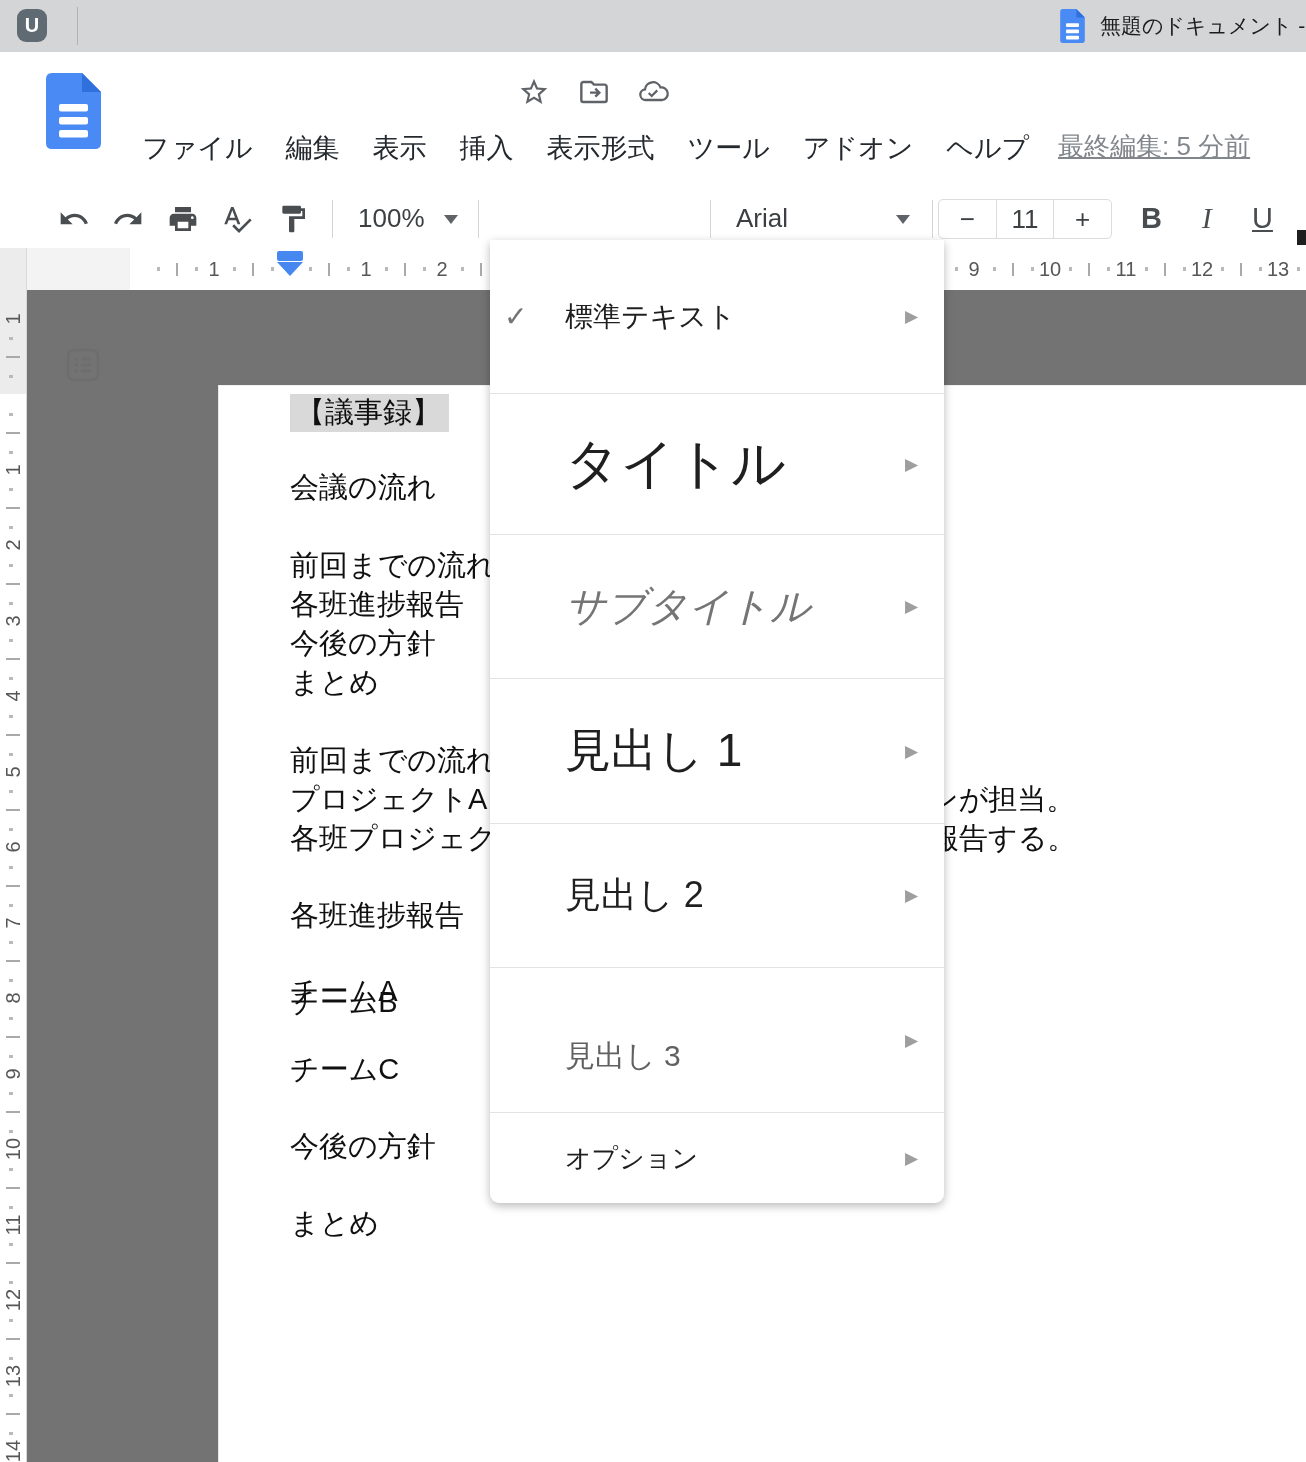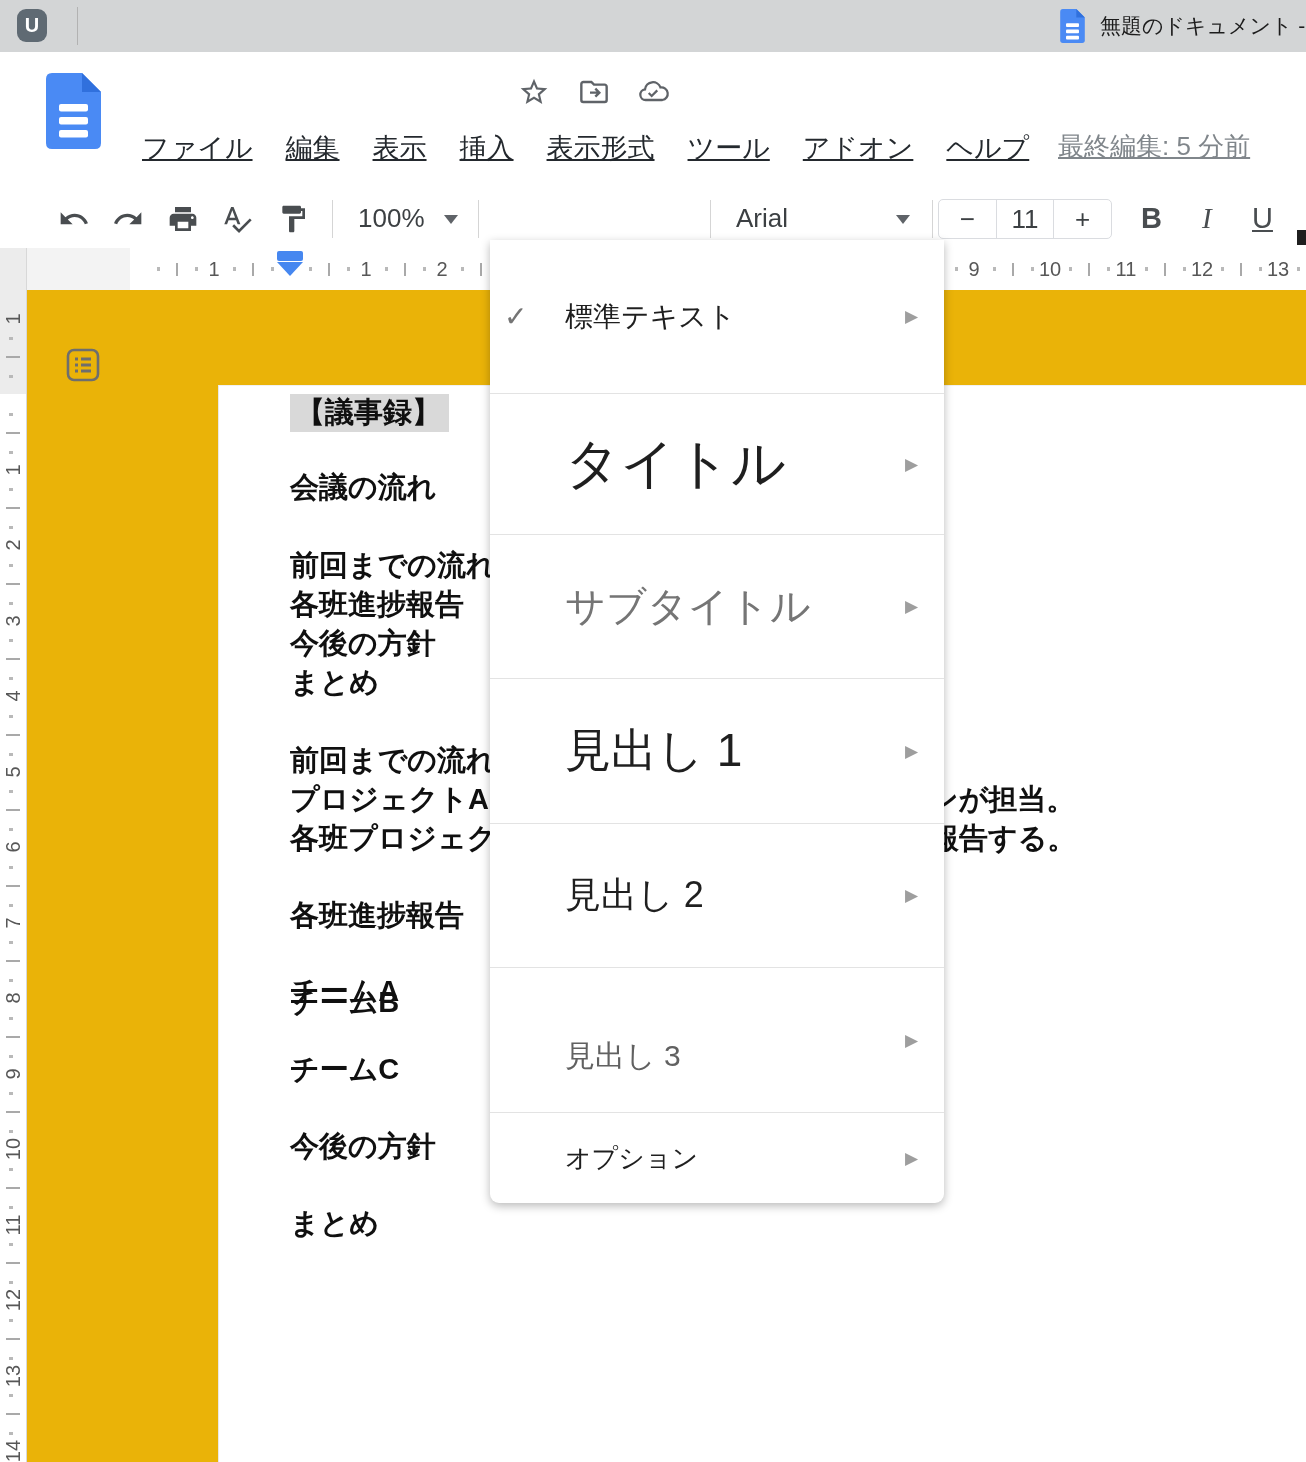--- a/index.html
+++ b/index.html
@@ -14,21 +14,21 @@
   .tab-sep{position:absolute;left:77px;top:7px;width:1px;height:38px;background:#b2b2b2;}
   .tab-favicon{position:absolute;left:1060px;top:9px;}
   .tab-title{position:absolute;left:1100px;top:0;height:52px;line-height:52px;font-size:21px;color:#1c1c1c;white-space:nowrap;}
 
   
   .header{position:absolute;left:0;top:52px;width:1306px;height:138px;background:#fff;}
   .docs-logo{position:absolute;left:46px;top:20px;}
   .doc-title{position:absolute;left:140px;top:18px;font-size:34px;color:#6f6f6f;letter-spacing:1px;}
   .hdr-icon{position:absolute;top:24px;color:#5f6368;}
   .menubar{position:absolute;left:142px;top:78px;display:flex;gap:33px;font-size:27px;color:#24292e;}
-  .menu-item{cursor:default;white-space:nowrap;text-decoration:underline;}
+  .menu-item{cursor:default;white-space:nowrap;}
   .last-edit{position:absolute;left:1058px;top:77px;font-size:26px;color:#80868b;text-decoration:underline;white-space:nowrap;}
 
   
   .toolbar{position:absolute;left:0;top:190px;width:1306px;height:58px;background:#fff;border-bottom:1px solid #ececec;}
   .tb-icon{position:absolute;top:13px;width:32px;height:32px;color:#494d50;}
   .tb-sep{position:absolute;top:10px;width:1px;height:38px;background:#d5d5d5;}
   .tb-text{position:absolute;top:0;height:58px;line-height:56px;font-size:26px;color:#3c4043;}
   .caret{position:absolute;width:0;height:0;border-left:7px solid transparent;border-right:7px solid transparent;border-top:9px solid #5f6368;}
   .chip{position:absolute;left:492px;top:7px;width:204px;height:44px;background:#e8f0fe;border-radius:5px;}
   .chip-label{position:absolute;left:20px;top:0;height:44px;line-height:42px;font-size:26px;color:#1967d2;white-space:nowrap;}
@@ -50,21 +50,21 @@
   .indent-tri{position:absolute;left:277px;top:14px;width:0;height:0;border-left:13px solid transparent;border-right:13px solid transparent;border-top:14px solid #4687f0;}
 
   .vruler{position:absolute;left:0;top:290px;width:26px;height:1172px;background:#fff;border-right:1px solid #d8d8d8;z-index:5;}
   .vruler-cap{position:absolute;left:0;top:0;width:26px;height:104px;background:#ececec;}
   .vnum{position:absolute;left:0;width:26px;height:22px;display:flex;align-items:center;justify-content:center;
         font-size:20px;color:#575757;transform:rotate(-90deg);}
   .vtick-dash{position:absolute;left:6px;width:14px;height:2px;background:#a9a9a9;}
   .vtick-dot{position:absolute;left:9px;width:4px;height:3px;background:#b9b9b9;}
 
   
-  .canvas{position:absolute;left:27px;top:290px;width:1279px;height:1172px;background:#eab308;z-index:1;font-weight:bold;}
+  .canvas{position:absolute;left:27px;top:290px;width:1279px;height:1172px;background:#737373;z-index:1;}
   .page{position:absolute;left:191px;top:95px;width:1088px;height:1077px;background:#fff;
         border-left:1px solid #e8e8e8;border-top:1px solid #f1f1f1;}
   .outline-btn{position:absolute;left:39px;top:58px;width:34px;height:34px;}
   .doc-line{position:absolute;left:263px;font-size:29px;line-height:39px;color:#101010;white-space:nowrap;}
   .doc-line.hl span{background:#d9d9d9;padding:2px 8px 4px 6px;}
   .frag{position:absolute;left:916px;width:220px;overflow:hidden;font-size:29px;line-height:39px;color:#101010;white-space:nowrap;}
   .frag span{display:inline-block;}
 
   
   .styles-dropdown{position:absolute;left:490px;top:240px;width:454px;background:#fff;z-index:20;
@@ -354,21 +354,21 @@
       <div class="sd-row" style="height: 153px;">
         <span class="sd-check">✓</span>
         <span class="sd-label" style="font-size: 28px; color: rgb(31, 31, 31);">標準テキスト</span>
         <span class="sd-arrow">▶</span>
       </div>
       <div class="sd-row sd-border" style="height: 140px;">
         <span class="sd-label" style="font-size: 54px; color: rgb(31, 31, 31);">タイトル</span>
         <span class="sd-arrow">▶</span>
       </div>
       <div class="sd-row sd-border" style="height: 143px;">
-        <span class="sd-label" style="font-size: 40px; color: rgb(117, 117, 117);">サブタイトル</span>
+        <span class="sd-label" style="font-size: 40px; color: rgb(117, 117, 117); font-style: italic;">サブタイトル</span>
         <span class="sd-arrow">▶</span>
       </div>
       <div class="sd-row sd-border" style="height: 144px;">
         <span class="sd-label" style="font-size: 46px; color: rgb(31, 31, 31);">見出し 1</span>
         <span class="sd-arrow">▶</span>
       </div>
       <div class="sd-row sd-border" style="height: 143px;">
         <span class="sd-label" style="font-size: 36px; color: rgb(31, 31, 31);">見出し 2</span>
         <span class="sd-arrow">▶</span>
       </div>

